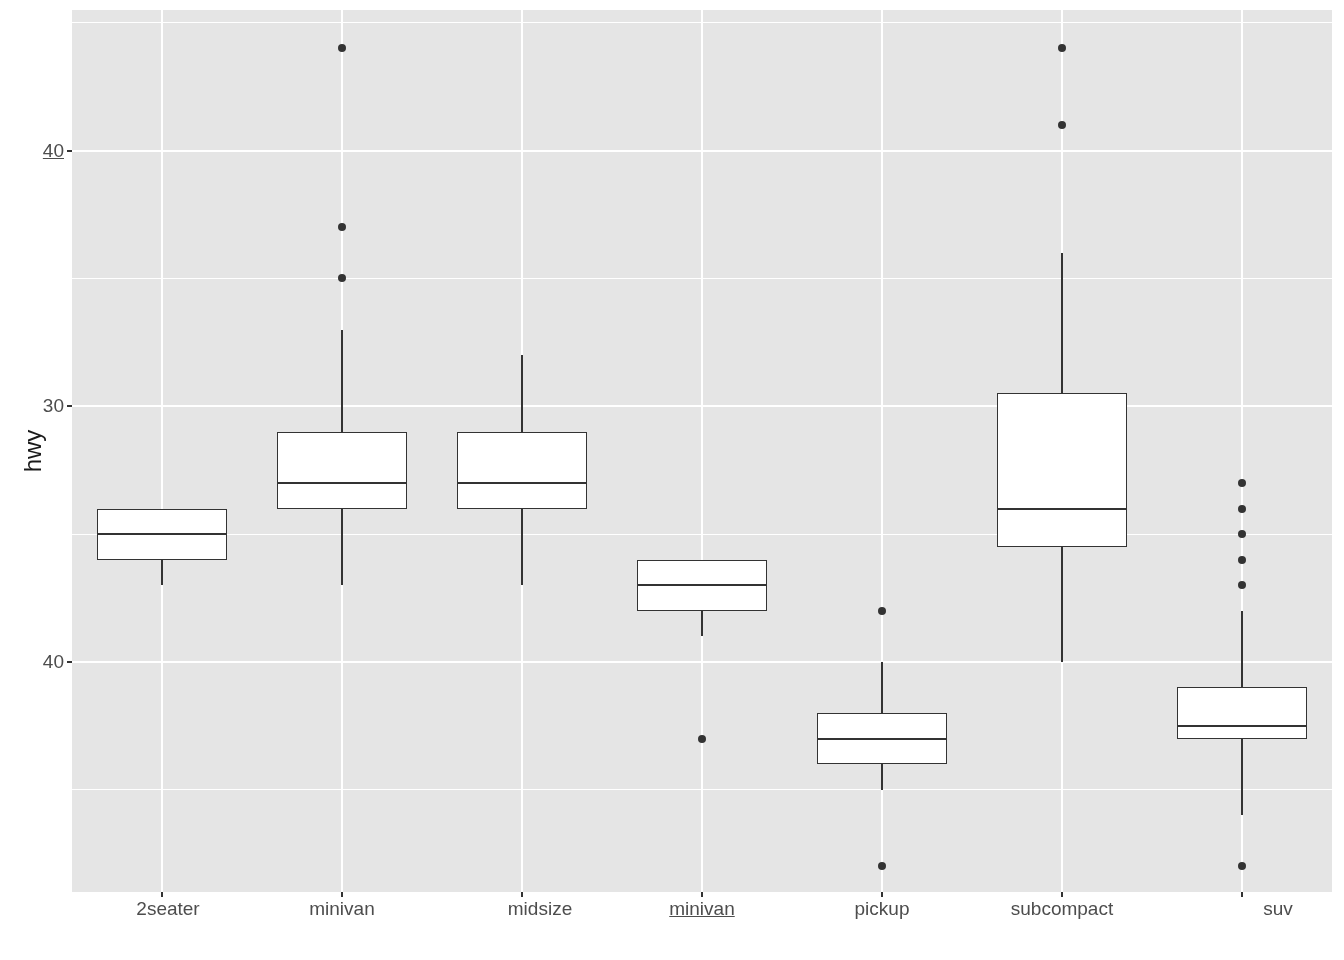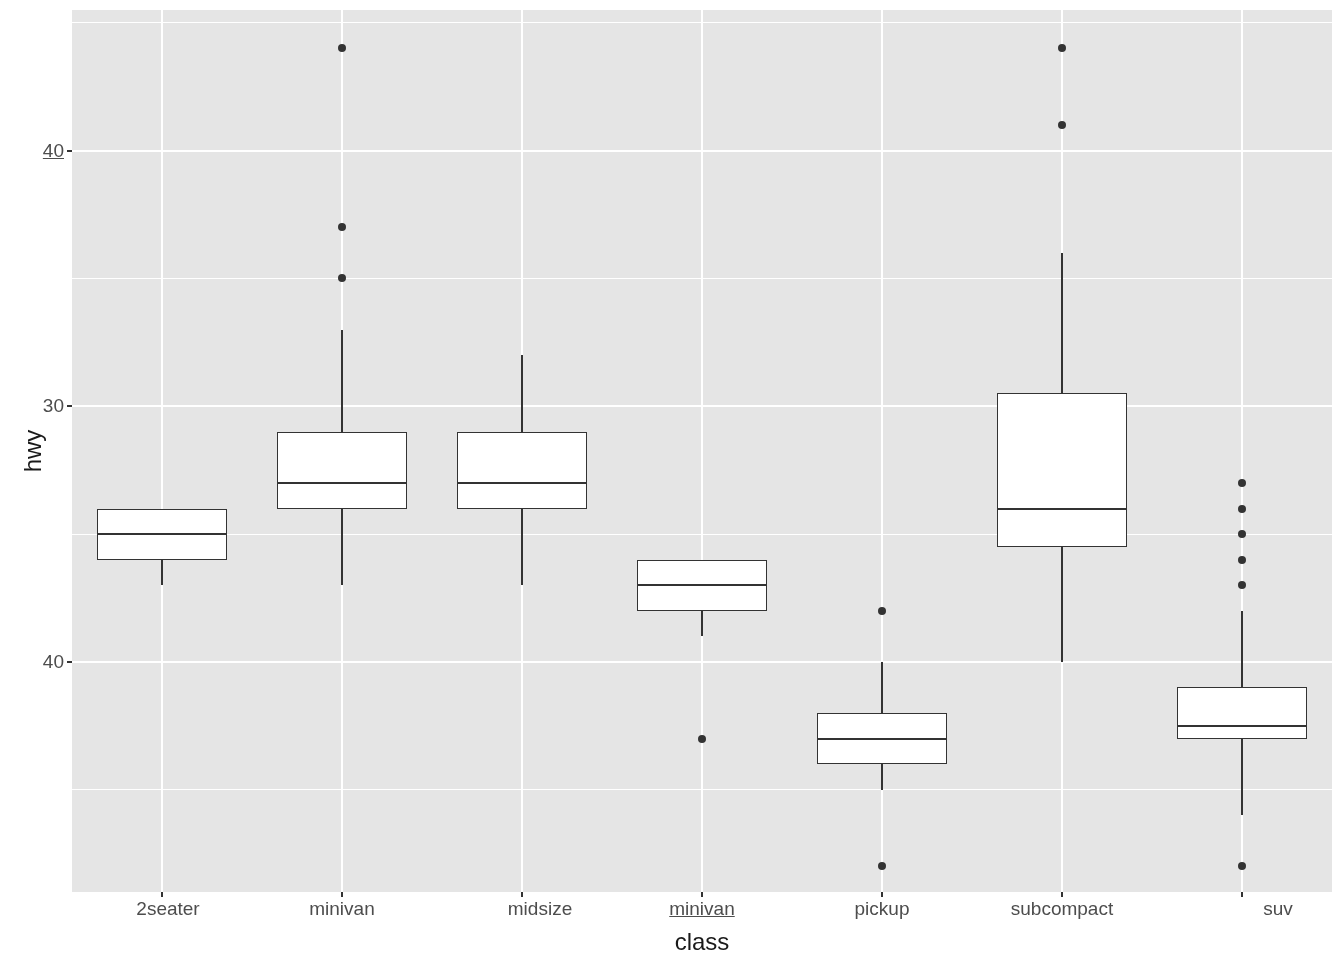--- a/index.html
+++ b/index.html
@@ -76,21 +76,20 @@
       <div class="box" style="left: 1105.2px; top: 677.478px; width: 129.6px; height: 51.1304px;"></div>
       <div class="median" style="left: 1105.2px; width: 129.6px; top: 714.826px;"></div>
       <div class="dot" style="left: 1170px; top: 856.435px;"></div>
       <div class="dot" style="left: 1170px; top: 575.217px;"></div>
       <div class="dot" style="left: 1170px; top: 549.652px;"></div>
       <div class="dot" style="left: 1170px; top: 524.087px;"></div>
       <div class="dot" style="left: 1170px; top: 498.522px;"></div>
       <div class="dot" style="left: 1170px; top: 472.957px;"></div>
     </div>
   <div class="ylab">hwy</div>
-  <div class="xlab">class</div>
   <div id="axis-layer">
       <div class="ytick" style="top: 661.913px;">40</div>
       <div class="ytick-mark" style="top: 661.913px;"></div>
       <div class="ytick" style="top: 406.261px;">30</div>
       <div class="ytick-mark" style="top: 406.261px;"></div>
       <div class="ytick" style="top: 150.609px; text-decoration: underline;">40</div>
       <div class="ytick-mark" style="top: 150.609px;"></div>
       <div class="xtick" style="left: 168px;">2seater</div>
       <div class="xtick-mark" style="left: 162px;"></div>
       <div class="xtick" style="left: 342px;">minivan</div>

